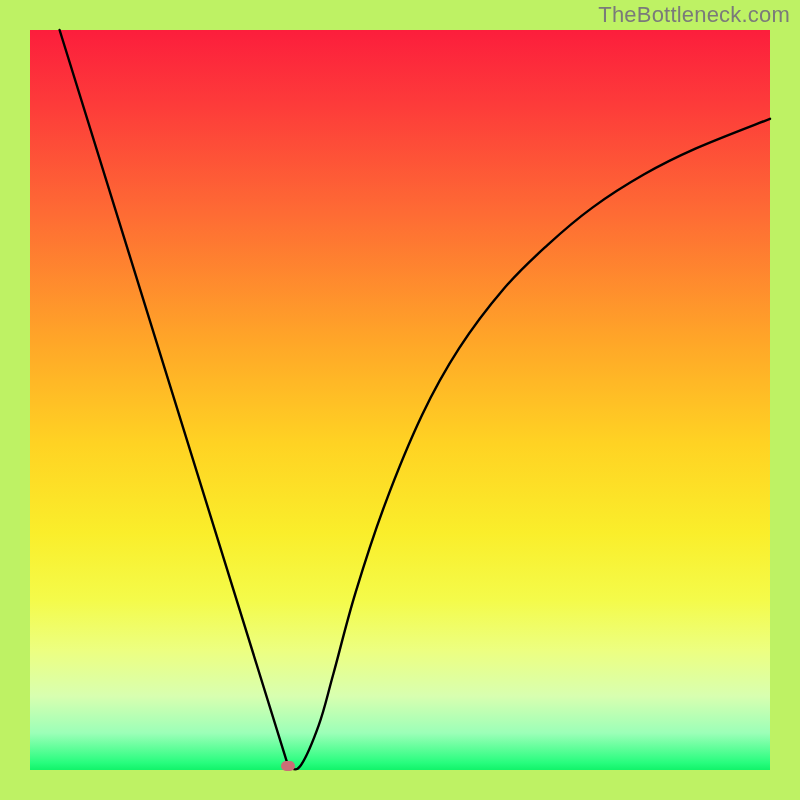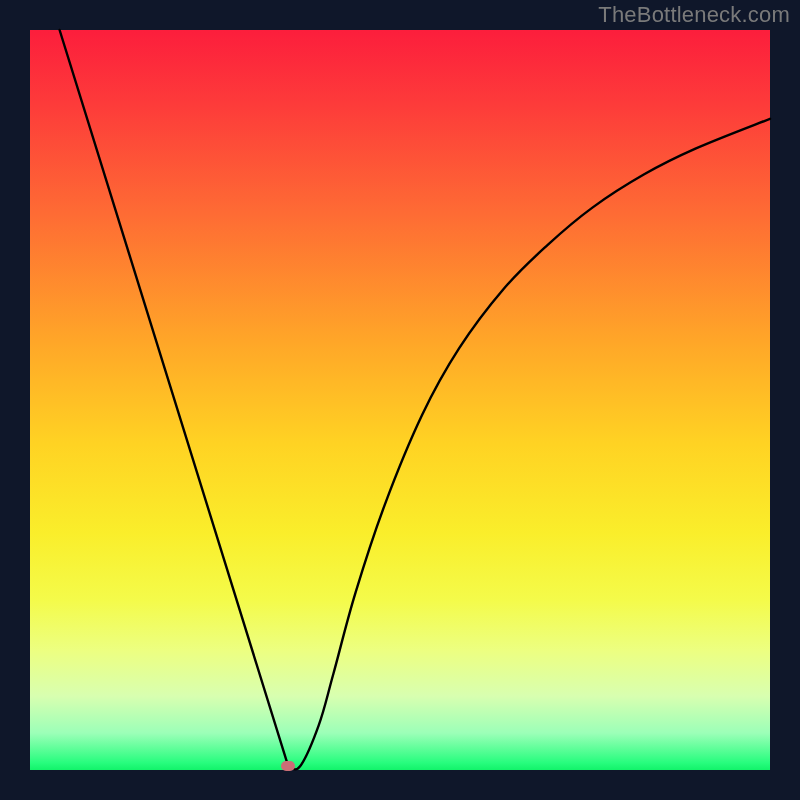--- a/index.html
+++ b/index.html
@@ -8,21 +8,21 @@
     width: 800px;
     height: 800px;
     background: #000;
     overflow: hidden;
     font-family: Arial, Helvetica, sans-serif;
   }
   .frame {
     position: relative;
     width: 800px;
     height: 800px;
-    background: #0f172a;
+    background: #bef264;
   }
   .watermark {
     position: absolute;
     top: 2px;
     right: 10px;
     color: #7a7a7a;
     font-size: 22px;
     font-weight: 500;
     letter-spacing: 0.2px;
     z-index: 5;

